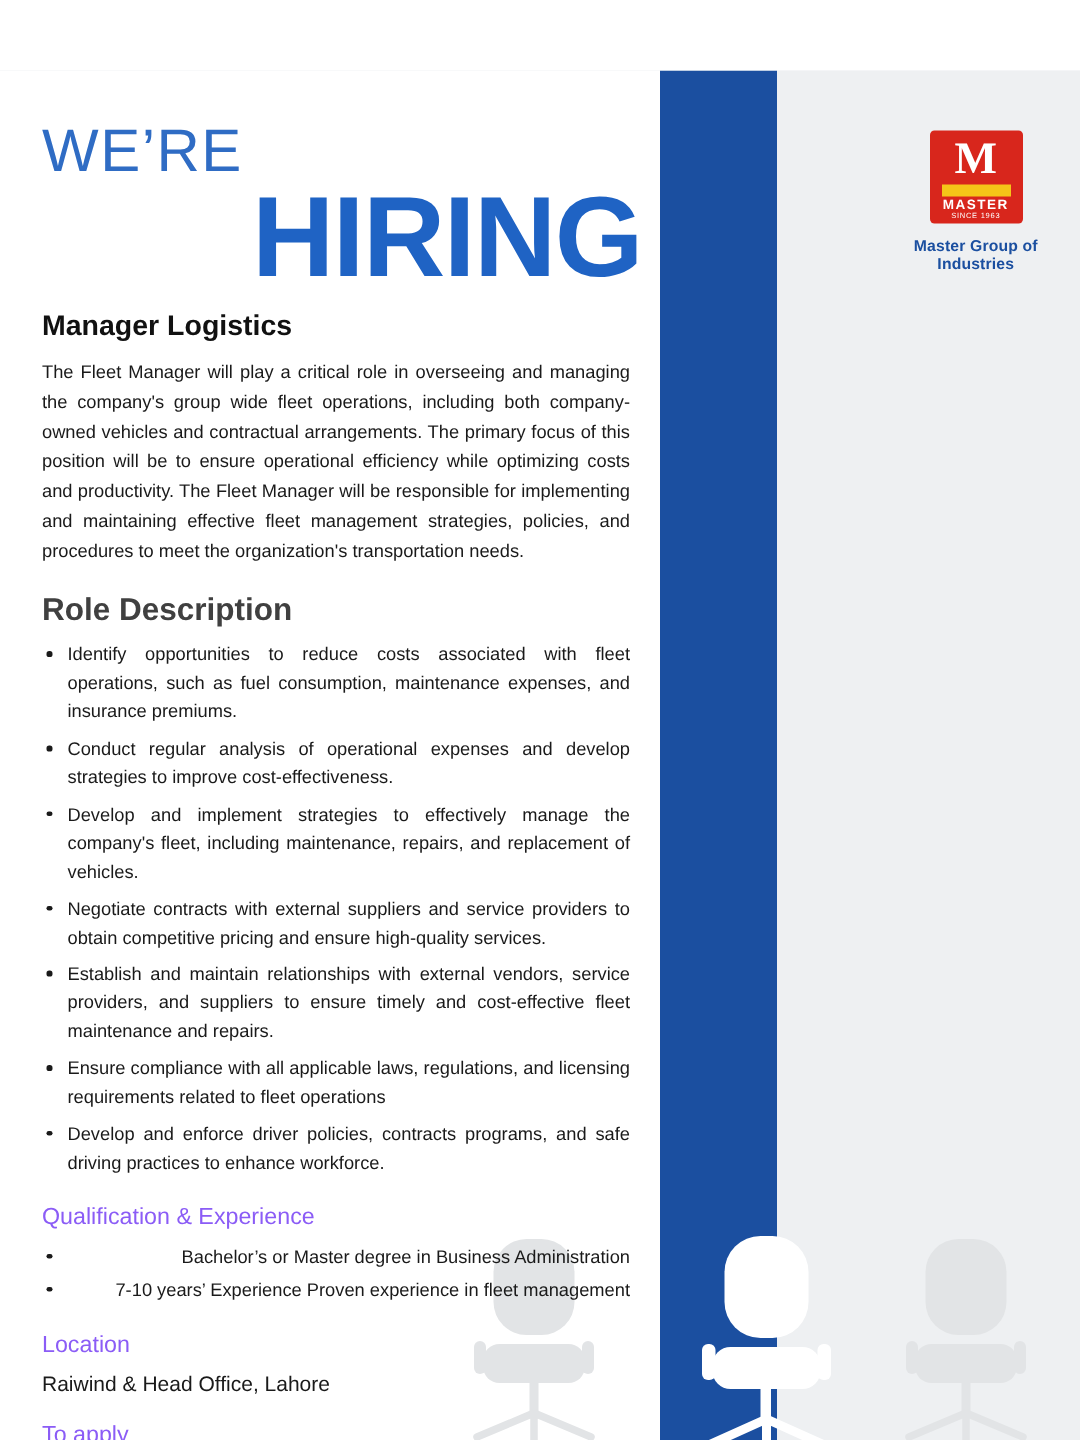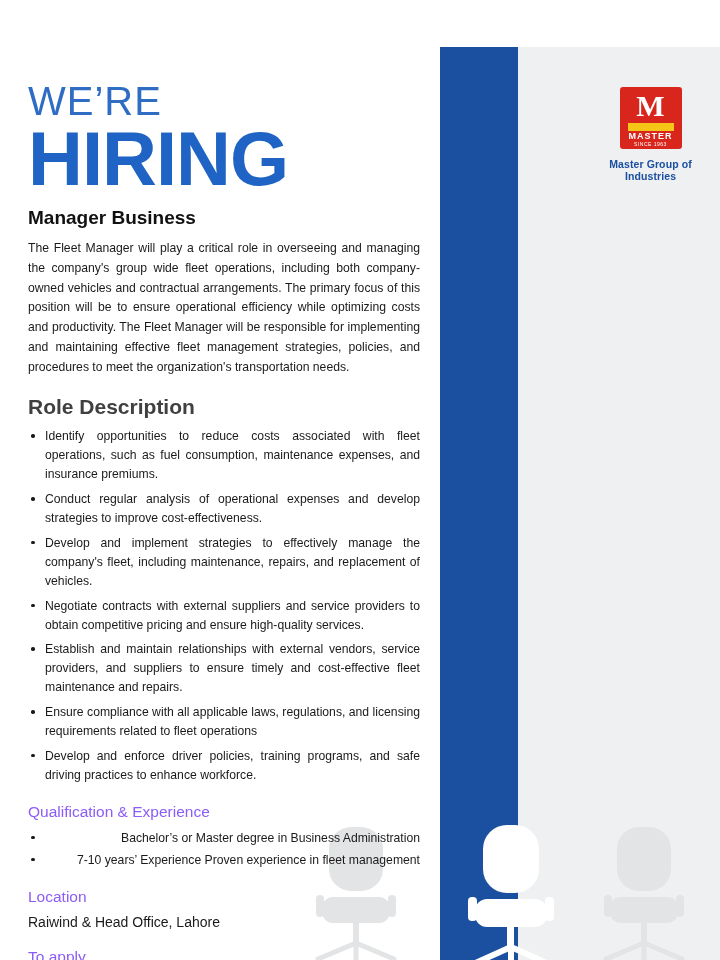--- a/index.html
+++ b/index.html
@@ -65,20 +65,21 @@
     font-weight: 400;
     line-height: 1;
   }
   .hiring {
     font-size: 76px;
     font-weight: 700;
     color: #1f63c4;
     line-height: 0.95;
     letter-spacing: -1px;
     margin-top: 2px;
+    text-align: right;
   }
 
   
   .logo-wrap {
     position: absolute;
     left: 588px;
     top: 40px;
     width: 125px;
     text-align: center;
   }
@@ -260,32 +261,32 @@
       <div class="logo-m">M</div>
       <div class="logo-yellow"></div>
       <div class="logo-name">MASTER</div>
       <div class="logo-since">SINCE 1963</div>
     </div>
     <div class="logo-caption">Master Group of Industries</div>
   </div>
 
   <div class="content">
 
-    <h2 class="sec">Manager Business</h2>
+    <h2 class="sec">Manager Logistics</h2>
     <p class="intro">The Fleet Manager will play a critical role in overseeing and managing the company's group wide fleet operations, including both company-owned vehicles and contractual arrangements. The primary focus of this position will be to ensure operational efficiency while optimizing costs and productivity. The Fleet Manager will be responsible for implementing and maintaining effective fleet management strategies, policies, and procedures to meet the organization's transportation needs.</p>
 
     <h2 class="sec-lg">Role Description</h2>
     <ul class="bullets">
       <li>Identify opportunities to reduce costs associated with fleet operations, such as fuel consumption, maintenance expenses, and insurance premiums.</li>
       <li>Conduct regular analysis of operational expenses and develop strategies to improve cost-effectiveness.</li>
       <li>Develop and implement strategies to effectively manage the company's fleet, including maintenance, repairs, and replacement of vehicles.</li>
       <li>Negotiate contracts with external suppliers and service providers to obtain competitive pricing and ensure high-quality services.</li>
       <li>Establish and maintain relationships with external vendors, service providers, and suppliers to ensure timely and cost-effective fleet maintenance and repairs.</li>
       <li>Ensure compliance with all applicable laws, regulations, and licensing requirements related to fleet operations</li>
-      <li>Develop and enforce driver policies, training programs, and safe driving practices to enhance workforce.</li>
+      <li>Develop and enforce driver policies, contracts programs, and safe driving practices to enhance workforce.</li>
     </ul>
 
     <h3 class="sub">Qualification &amp; Experience</h3>
     <ul class="bullets tight">
       <li>Bachelor’s or Master degree in Business Administration</li>
       <li>7-10 years’ Experience Proven experience in fleet management</li>
     </ul>
 
     <h3 class="sub">Location</h3>
     <p class="loc-text">Raiwind &amp; Head Office, Lahore</p>

